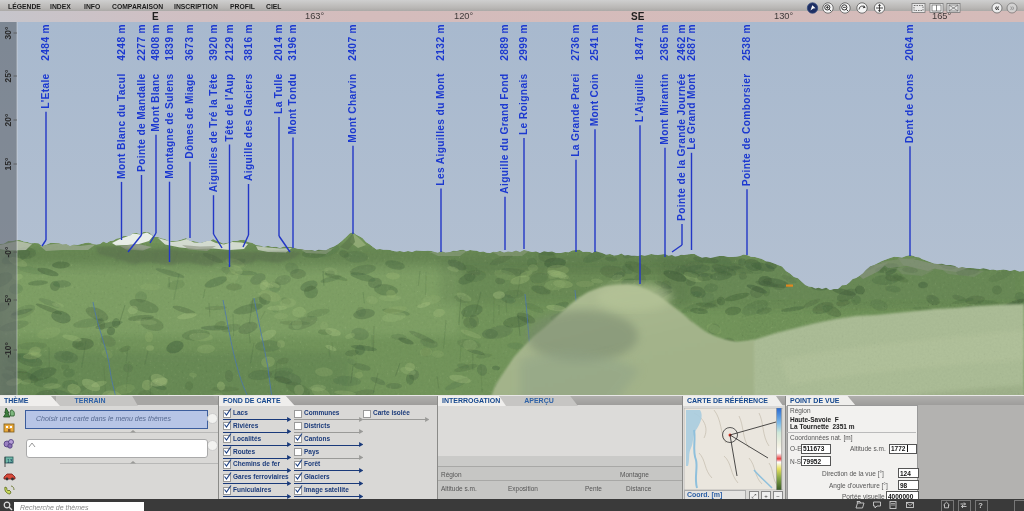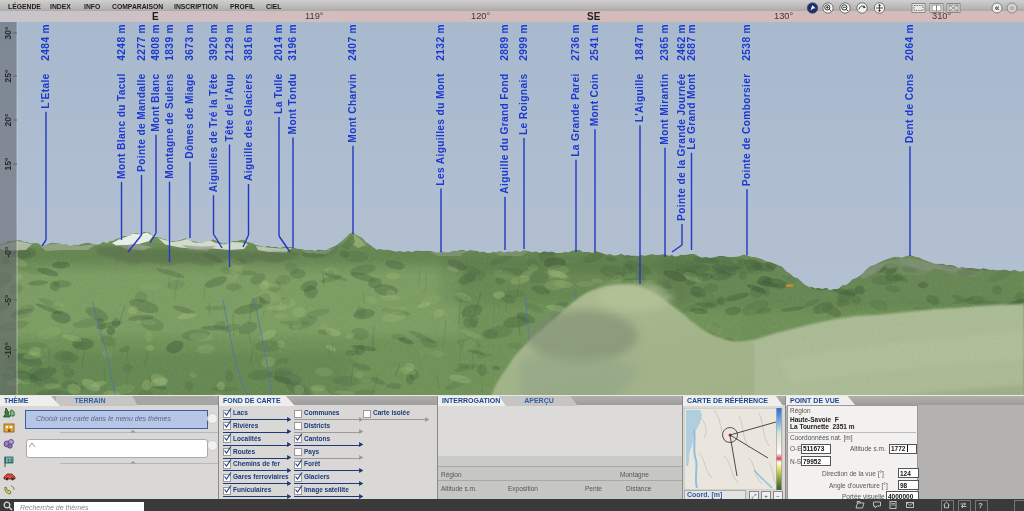--- a/index.html
+++ b/index.html
@@ -30,25 +30,25 @@
       <span style="left:8px">LÉGENDE</span>
       <span style="left:50px">INDEX</span>
       <span style="left:84px">INFO</span>
       <span style="left:112px">COMPARAISON</span>
       <span style="left:174px">INSCRIPTION</span>
       <span style="left:230px">PROFIL</span>
       <span style="left:266px">CIEL</span>
     </div>
 <div id="band">
       <span class="c" style="left:152px">E</span>
-      <span class="" style="left:305px">119°</span>
-      <span class="" style="left:471px">120°</span>
-      <span class="c" style="left:587px">SE</span>
+      <span class="" style="left:305px">163°</span>
+      <span class="" style="left:454px">120°</span>
+      <span class="c" style="left:631px">SE</span>
       <span class="" style="left:774px">130°</span>
-      <span class="" style="left:932px">310°</span>
+      <span class="" style="left:932px">165°</span>
     </div>
 <svg class="abs" style="top:0;left:0" width="1024" height="511" viewBox="0 0 1024 511">
 <defs>
 <linearGradient id="sky" x1="0" y1="0" x2="0" y2="1">
  <stop offset="0" stop-color="#a8b9ce"></stop>
           <stop offset="0.55" stop-color="#b3c0d1"></stop>
           <stop offset="1" stop-color="#bcc5d0"></stop>
 </linearGradient>
 <linearGradient id="farg" x1="0" y1="0" x2="0" y2="1" gradientUnits="userSpaceOnUse">
  <stop offset="0" stop-color="#80a067"></stop>

